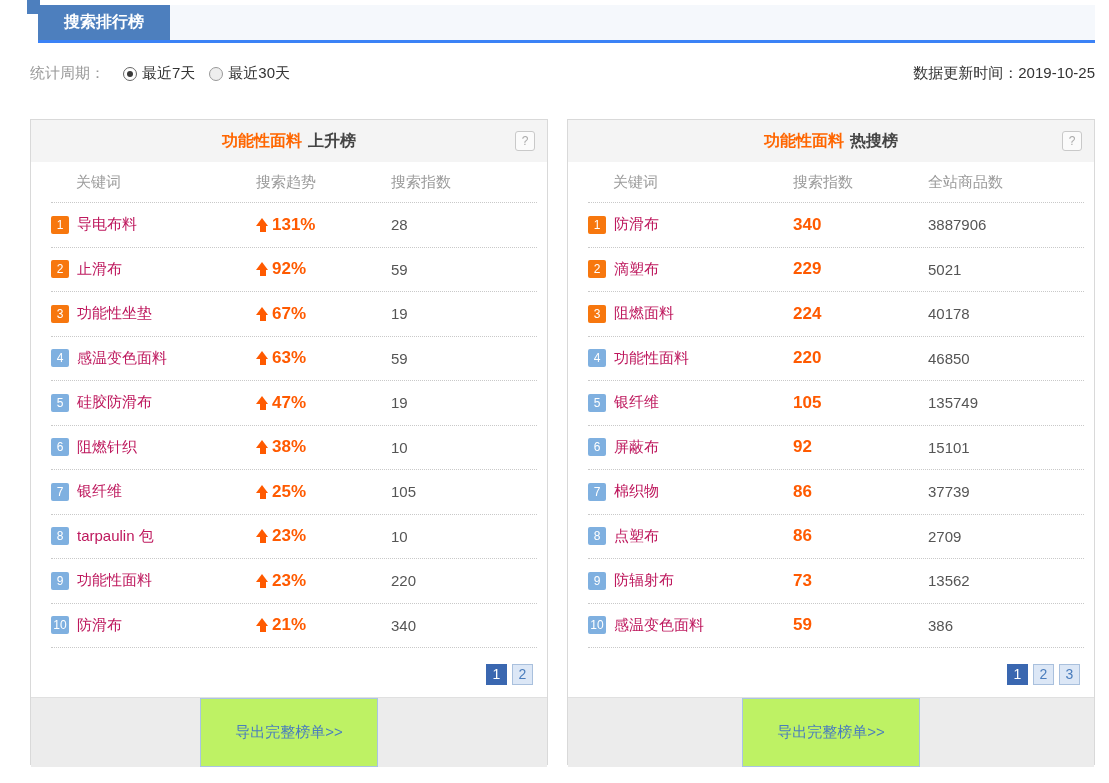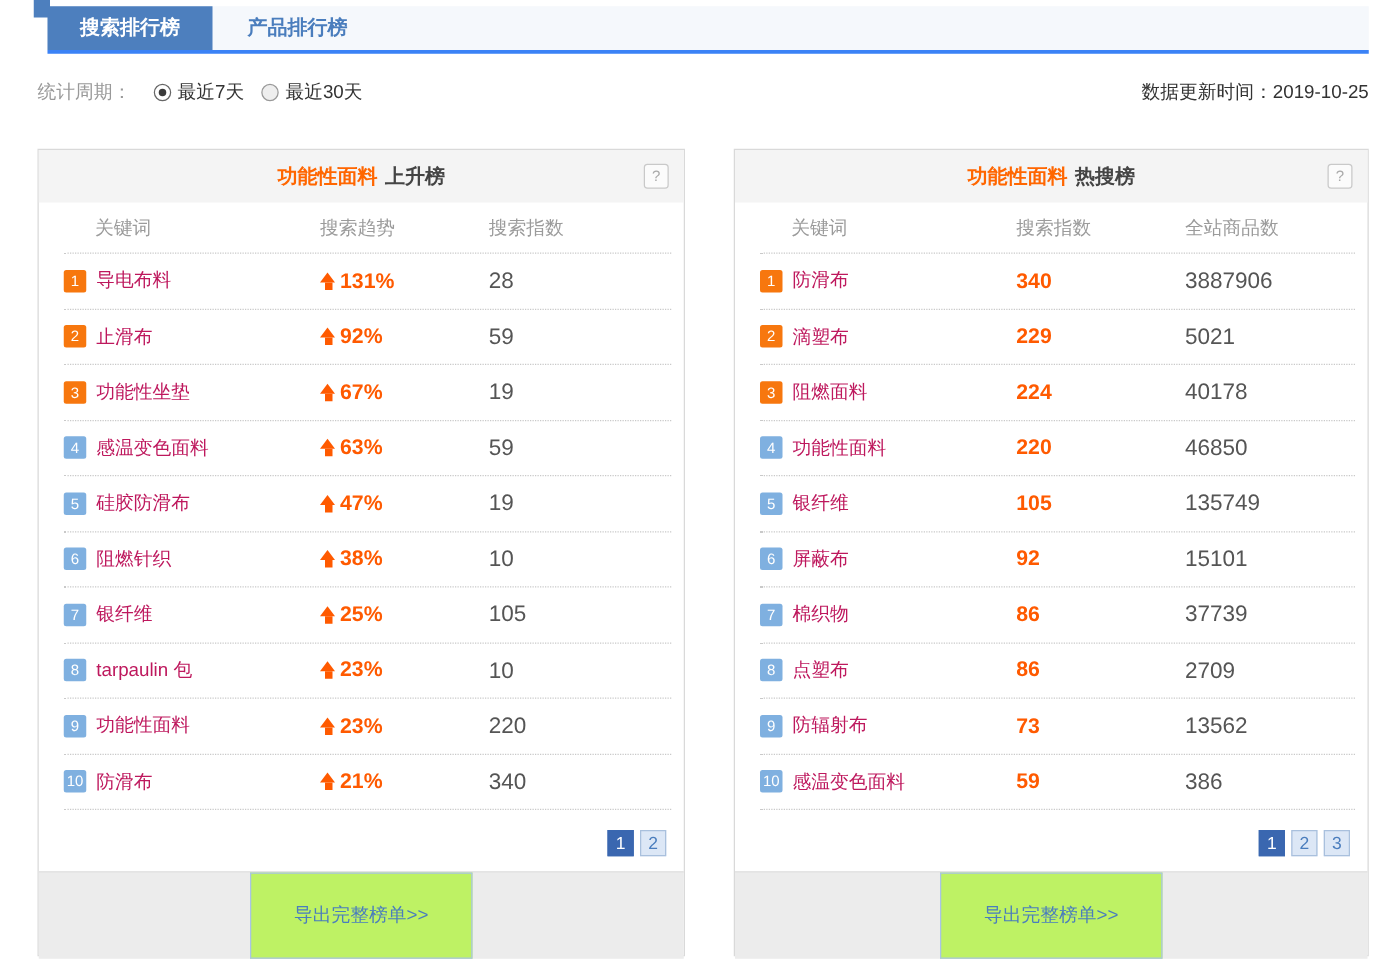--- a/index.html
+++ b/index.html
@@ -46,21 +46,21 @@
     display: inline-block; position: relative; margin-right: 5px;
   }
   .radio.checked { background: #fff; border-color: #666; }
   .radio.checked::after {
     content: ""; position: absolute; left: 3px; top: 3px; right: 3px; bottom: 3px;
     background: #3a3a3a; border-radius: 50%;
   }
   .update-time { margin-left: auto; color: #333; }
 
   
-  .boards { display: flex; gap: 39px; margin: 36px 14px 0 30px; }
+  .boards { display: flex; gap: 19px; margin: 36px 14px 0 30px; }
   .panel {
     border: 1px solid #d9d9d9;
     background: #fff;
     height: 646px;
     display: flex; flex-direction: column;
   }
   .panel.left { width: 518px; }
   .panel.right { flex: 1; }
 
   .panel-head {
@@ -106,21 +106,21 @@
   .up-arrow::before {
     content: ""; position: absolute; top: 0; left: 0;
     border-left: 6.5px solid transparent; border-right: 6.5px solid transparent;
     border-bottom: 8px solid #ff5a00;
   }
   .up-arrow::after {
     content: ""; position: absolute; top: 8px; left: 3.5px;
     width: 6px; height: 6px; background: #ff5a00;
   }
   .hot-index { color: #ff5a00; font-weight: bold; font-size: 17px; }
-  .plain-num { color: #555; font-size: 18px; }
+  .plain-num { color: #555; font-size: 15px; }
 
   .pagination {
     display: flex; justify-content: flex-end; gap: 5px;
     padding: 16px 14px 12px 0; flex: none;
   }
   .page-btn {
     min-width: 21px; height: 21px; line-height: 19px; padding: 0 4px;
     text-align: center; font-size: 14px; cursor: pointer;
     background: #dce7f6; border: 1px solid #a9c0dd; color: #4a7dbd;
   }
@@ -136,21 +136,20 @@
     font-family: Liberation Sans, sans-serif;
   }
 </style>
 </head>
 <body>
 
 <div class="corner-accent"></div>
 
 <div class="tabbar">
   <div class="tab active">搜索排行榜</div>
-  <div class="tab">产品排行榜</div>
 </div>
 
 <div class="period-row">
   <span class="period-label">统计周期：</span>
   <div class="radio-group">
     <span class="radio-option">
       <span class="radio checked"></span>
       <span>最近7天</span>
     </span>
     <span class="radio-option">

